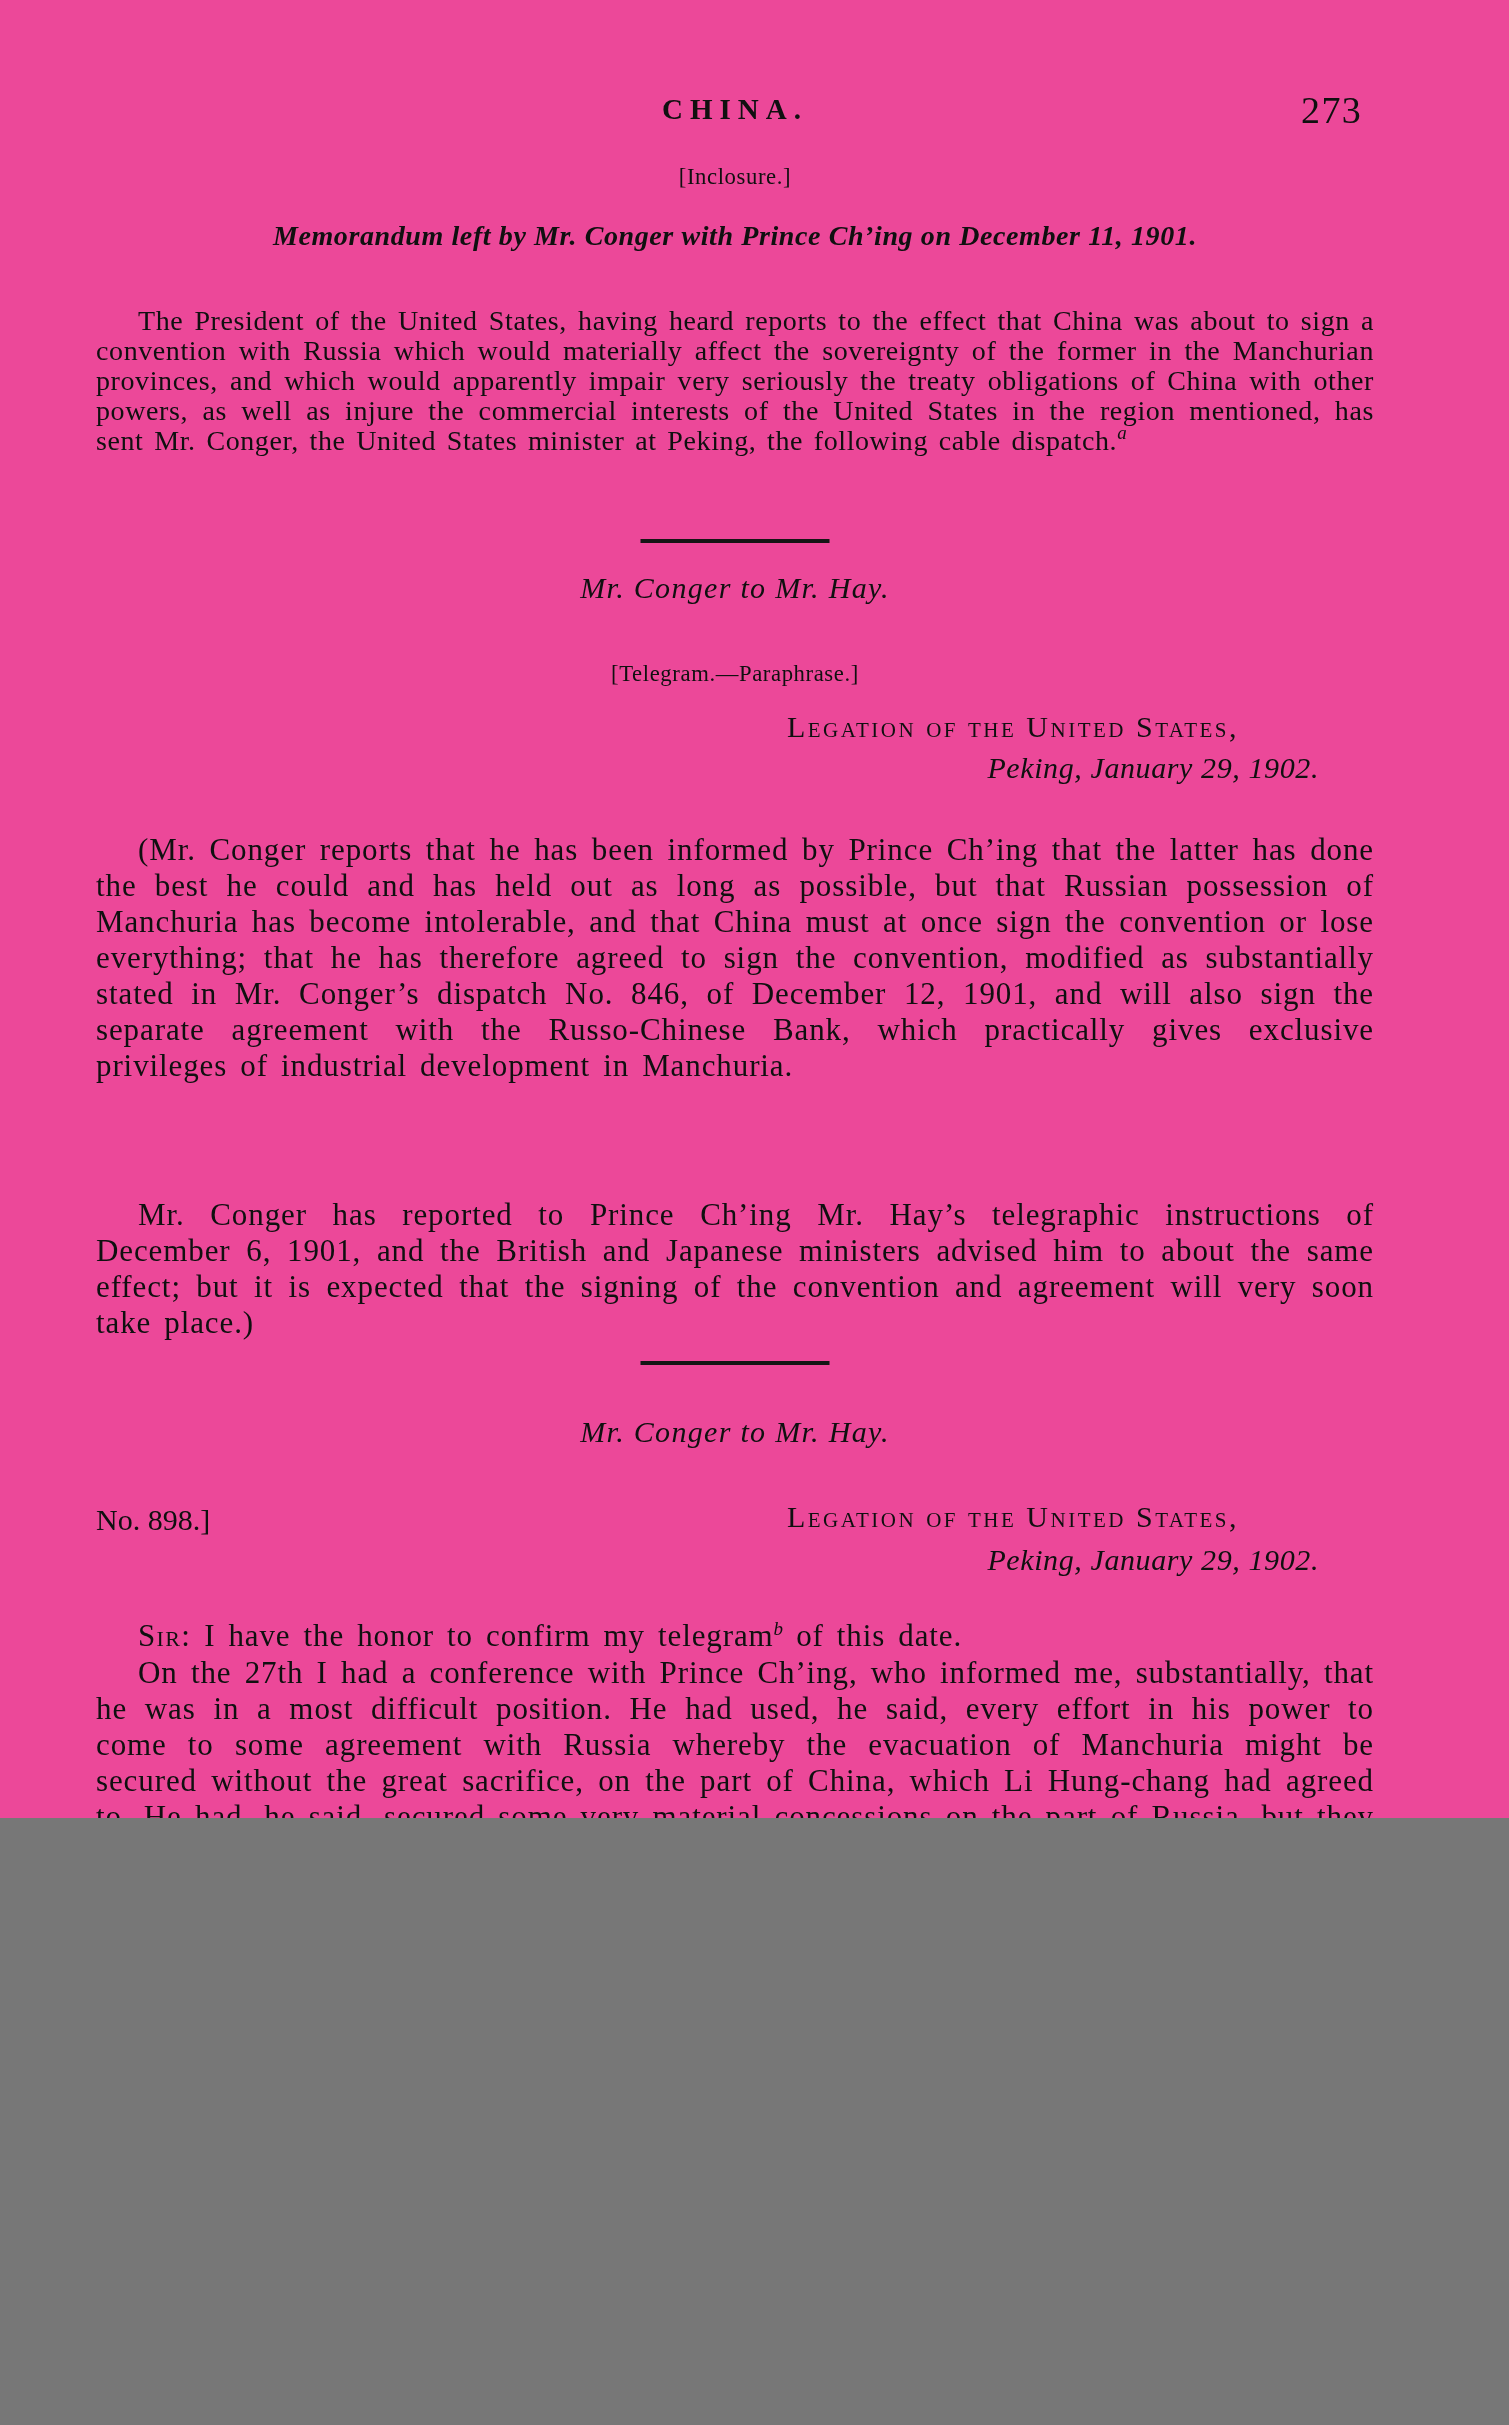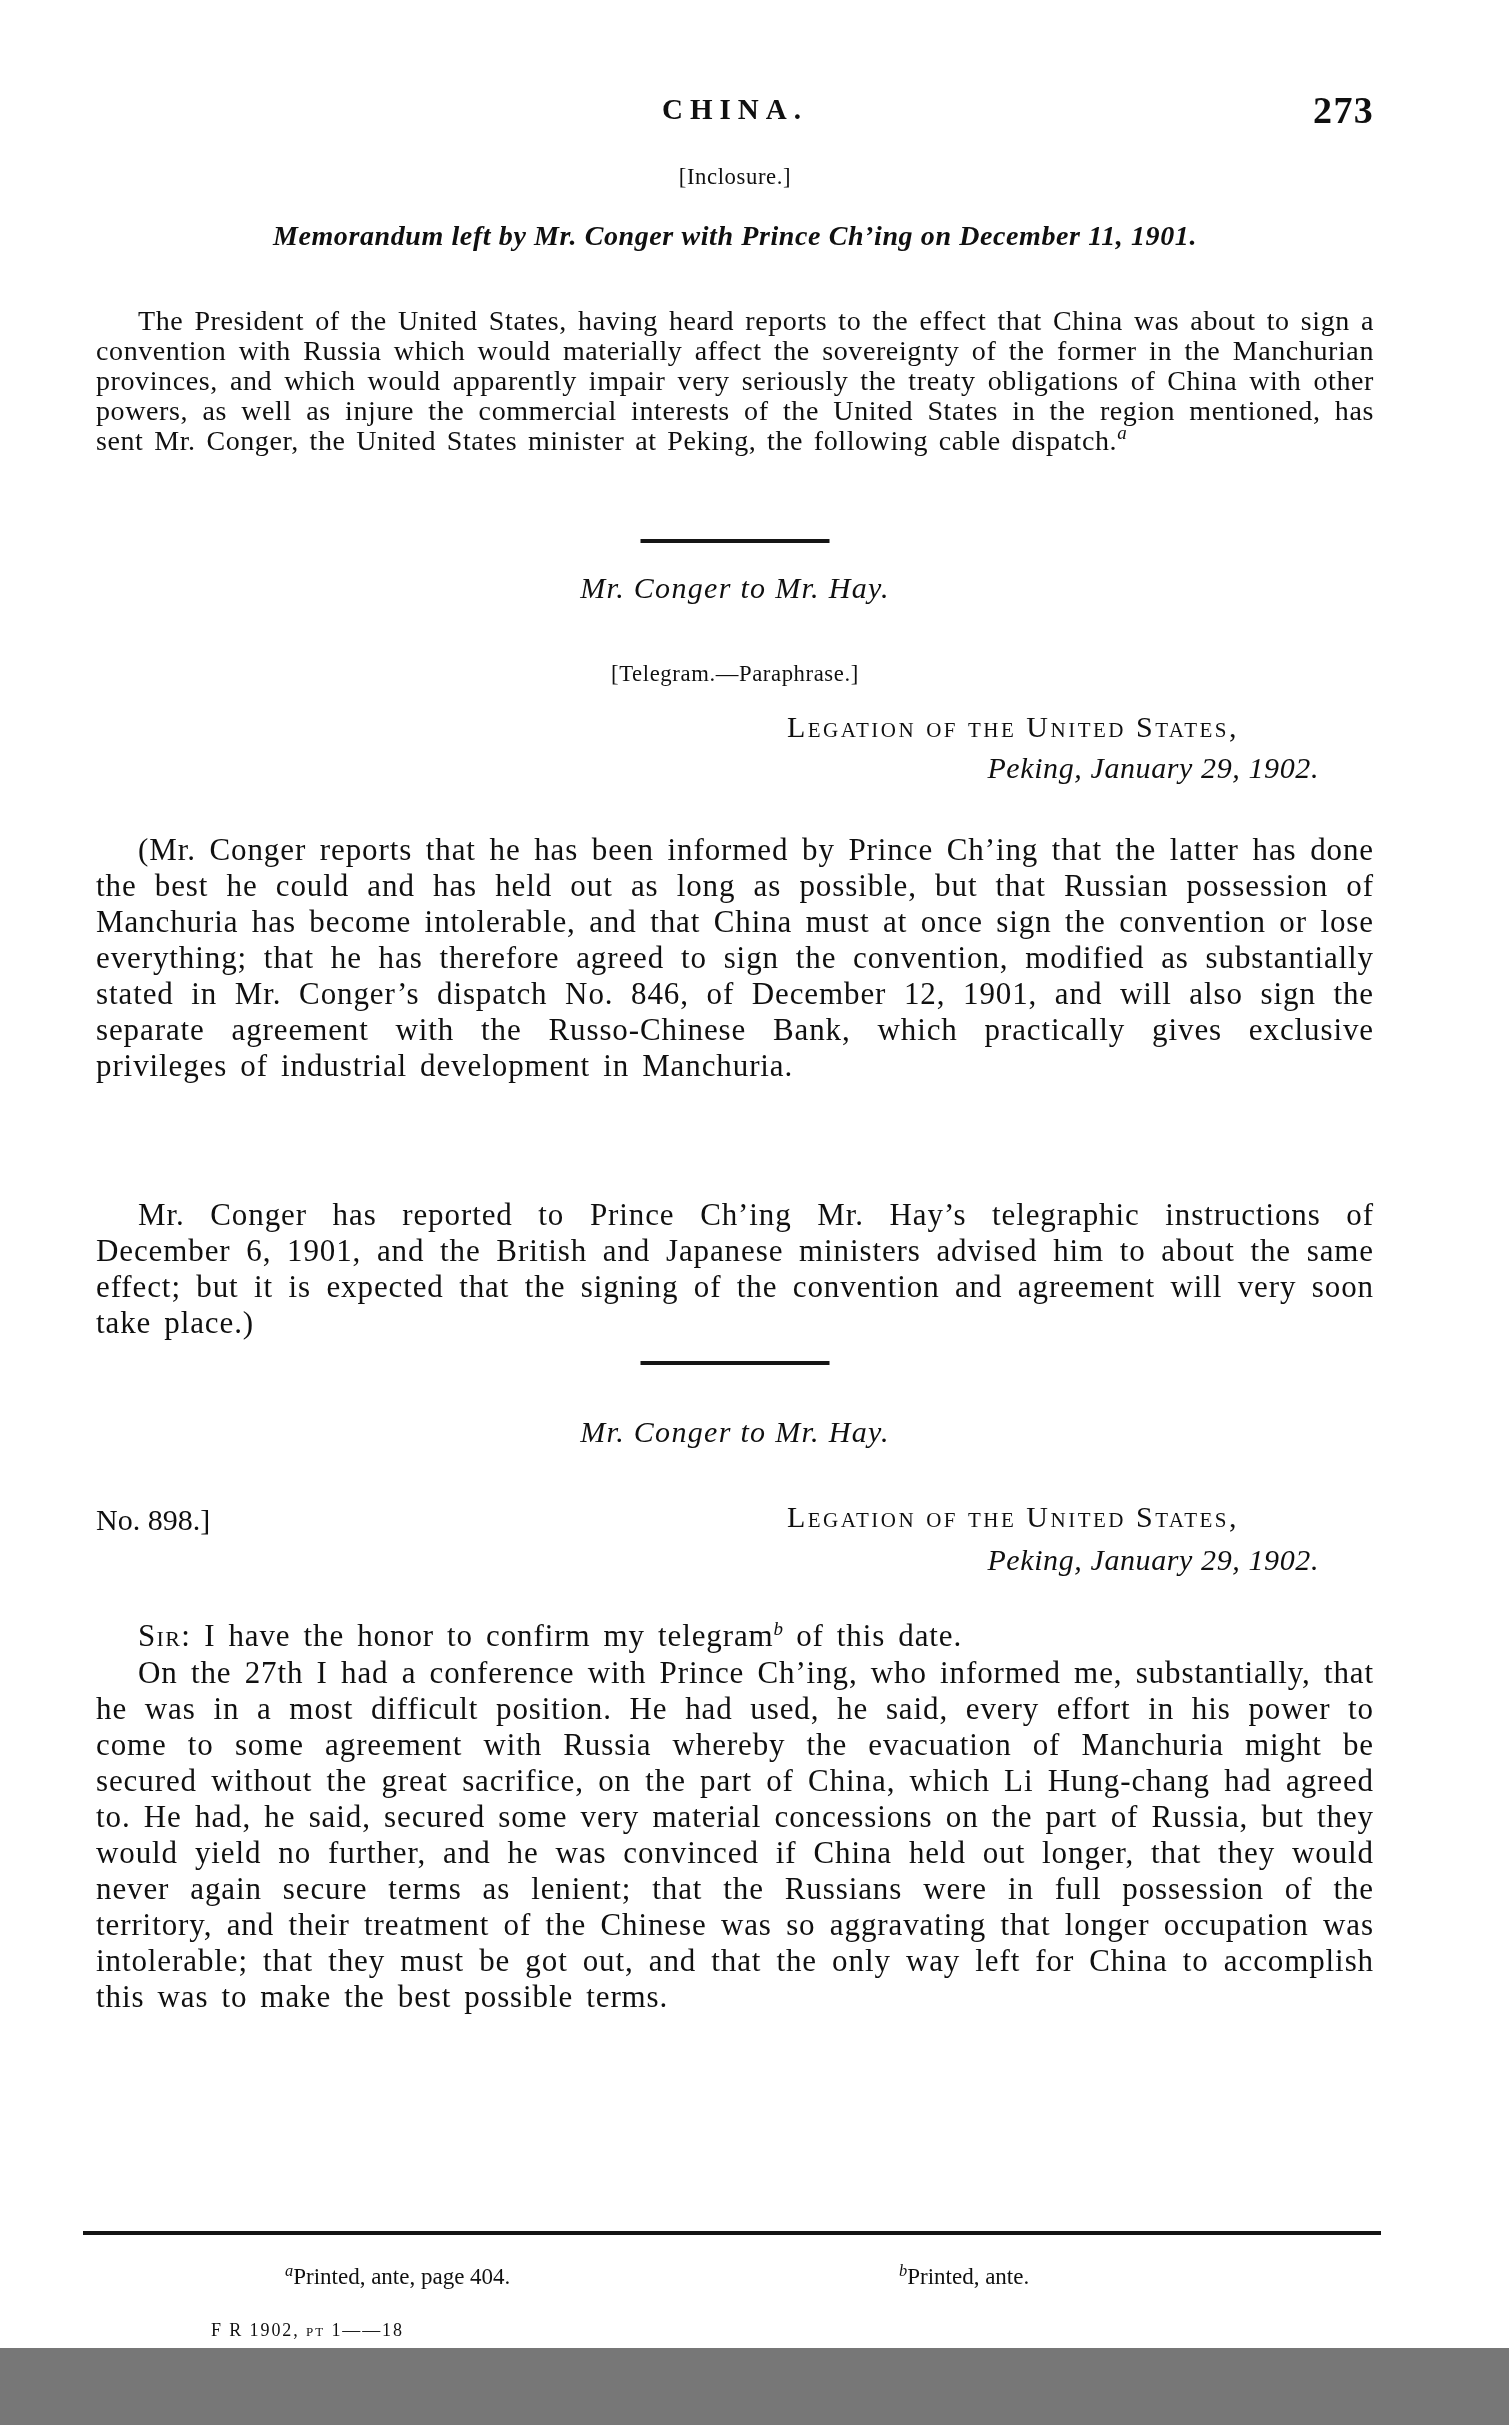--- a/index.html
+++ b/index.html
@@ -1,41 +1,41 @@
 <!DOCTYPE html>
 <html style="font-size:10px"><head>
 <meta charset="utf-8">
 <style>
   html, body { margin: 0; padding: 0; background: #777; }
   .sheet {
     position: relative;
     width: 1509px;
-    height: 2348px;
-    background: #ffffff;
+    height: 1818px;
+    background: #ec4899;
     color: #101010;
     font-family: "Liberation Serif", "DejaVu Serif", serif;
     overflow: hidden;
   }
   .content {
     position: absolute;
     left: 96px;
     top: 0;
     width: 1278px;
     height: 100%;
   }
   .abs { position: absolute; left: 0; right: 0; }
 
   .header-row { top: 93px; height: 44px; }
   .section-title {
     display: block; text-align: center;
     font-size: 29px; font-weight: bold; letter-spacing: 7px;
   }
   .page-num {
-    position: absolute; right: 0; top: -5px;
-    font-size: 38px; font-weight: bold; letter-spacing: 1.3px;
+    position: absolute; right: 12px; top: -5px;
+    font-size: 38px; font-weight: normal; letter-spacing: 1.3px;
   }
 
   .bracket-label { text-align: center; font-size: 22.7px; letter-spacing: 0.6px; }
   .inclosure-label { top: 164px; }
   .memo-title {
     top: 220px; text-align: center;
     font-size: 28px; font-style: italic; letter-spacing: 0.6px; font-weight: bold;
   }
 
   .small-para {

